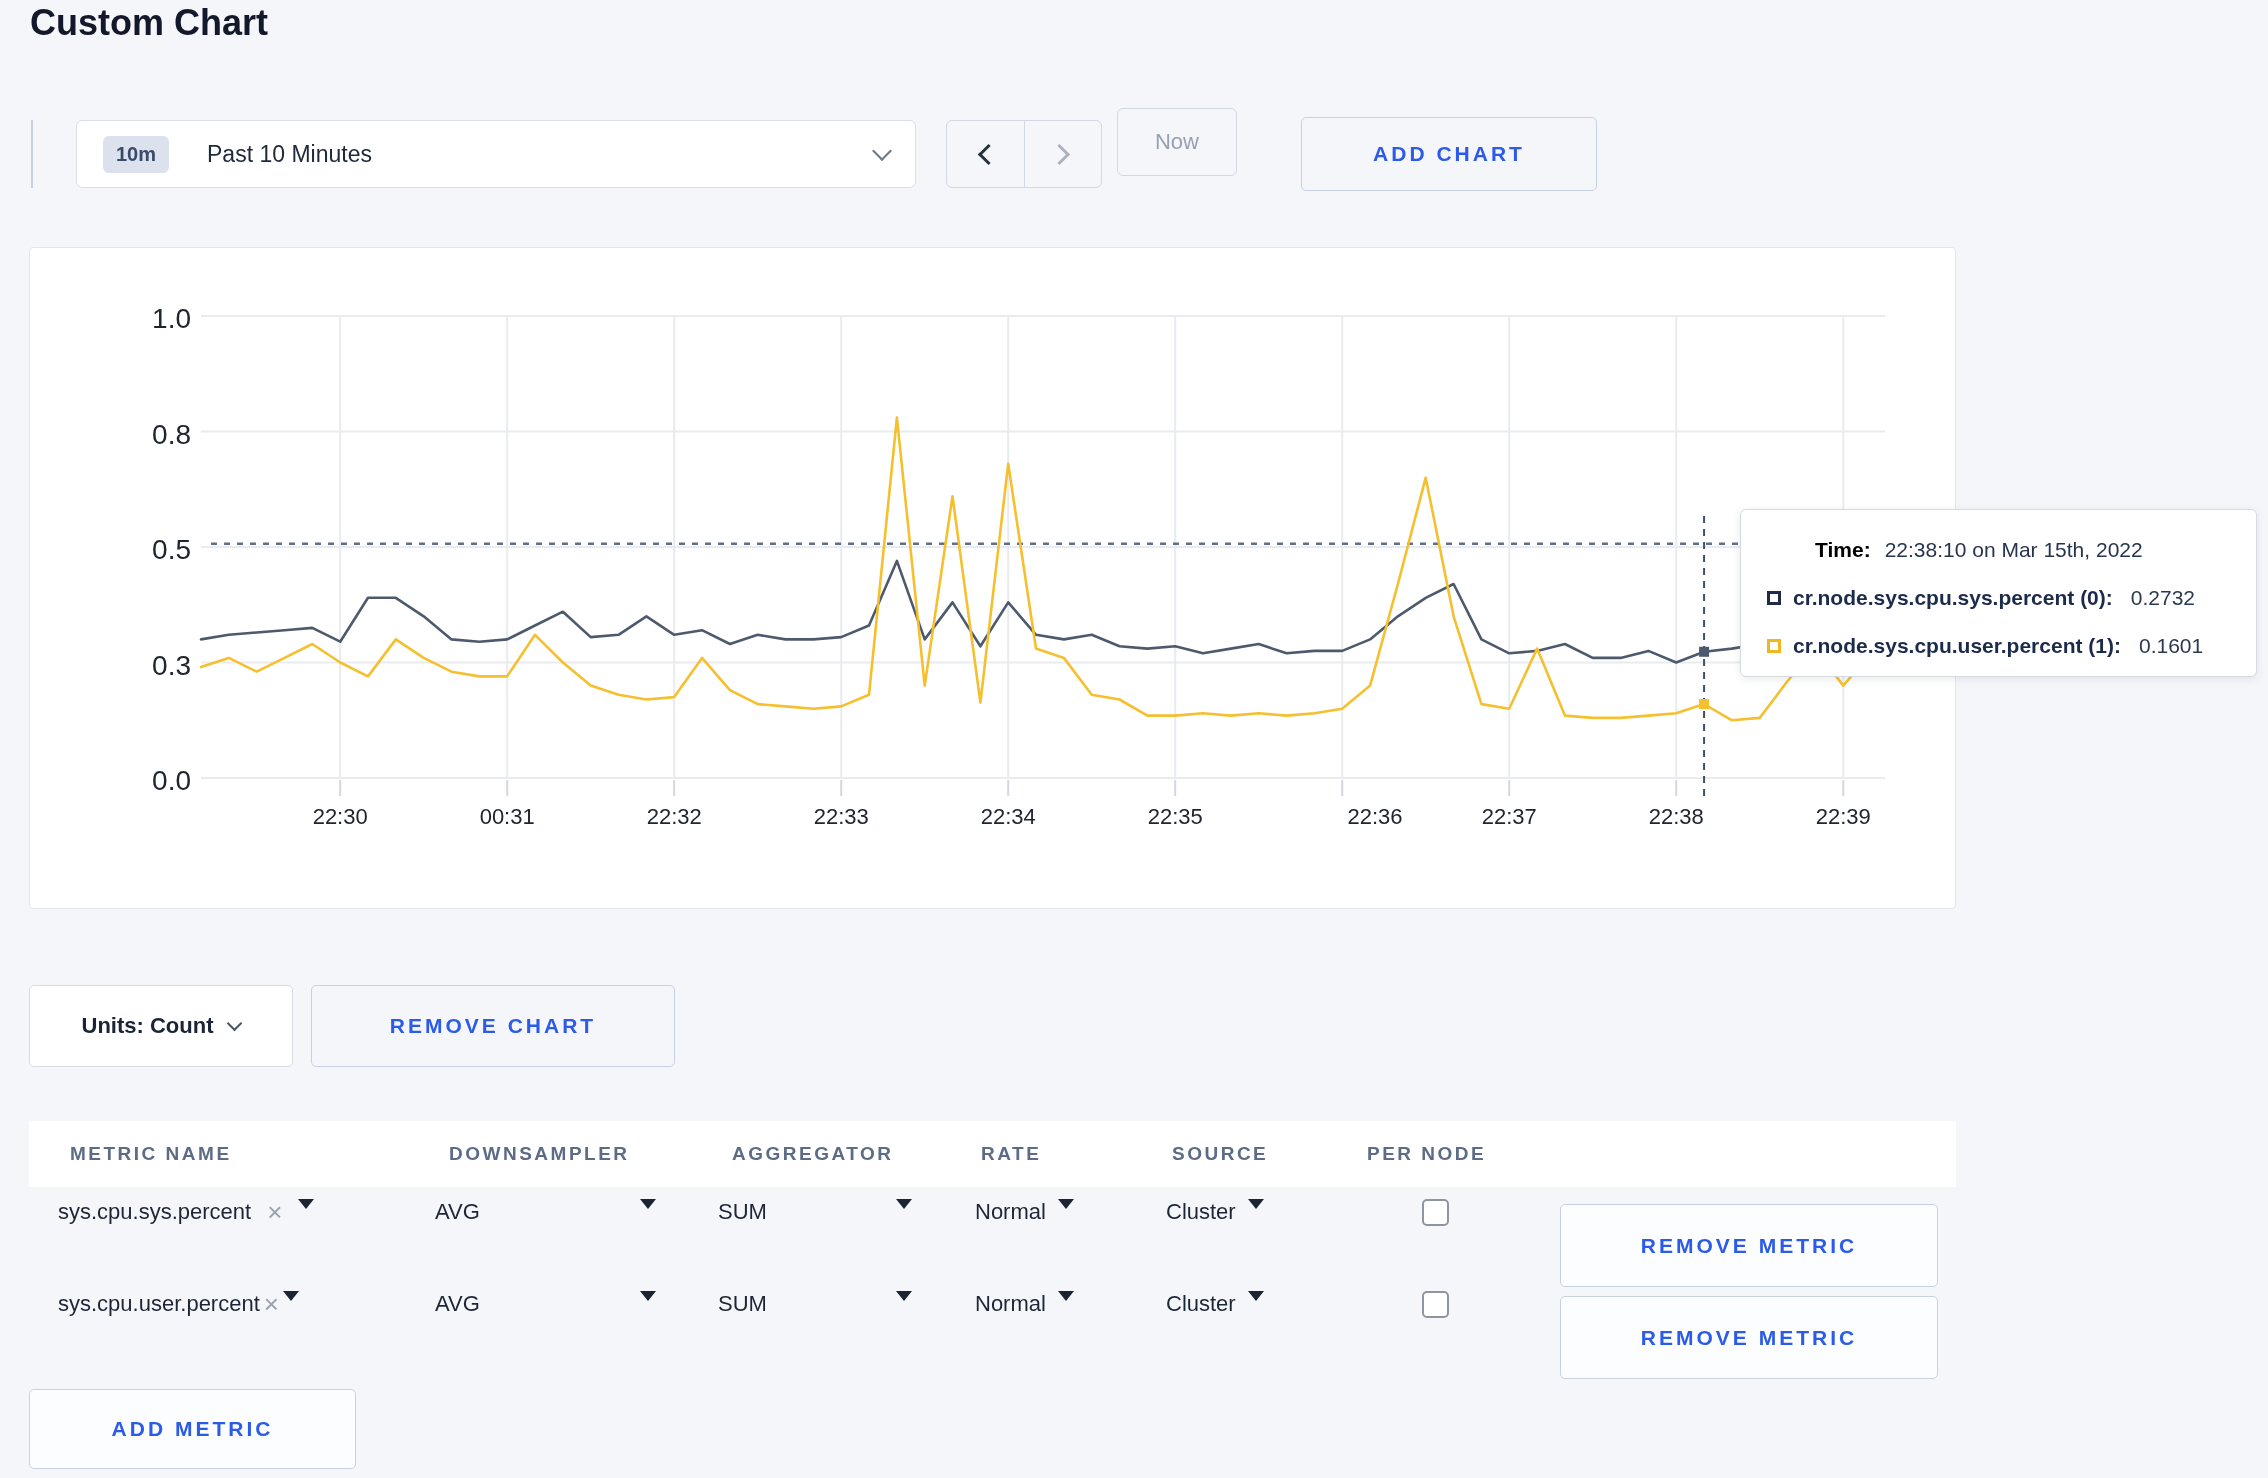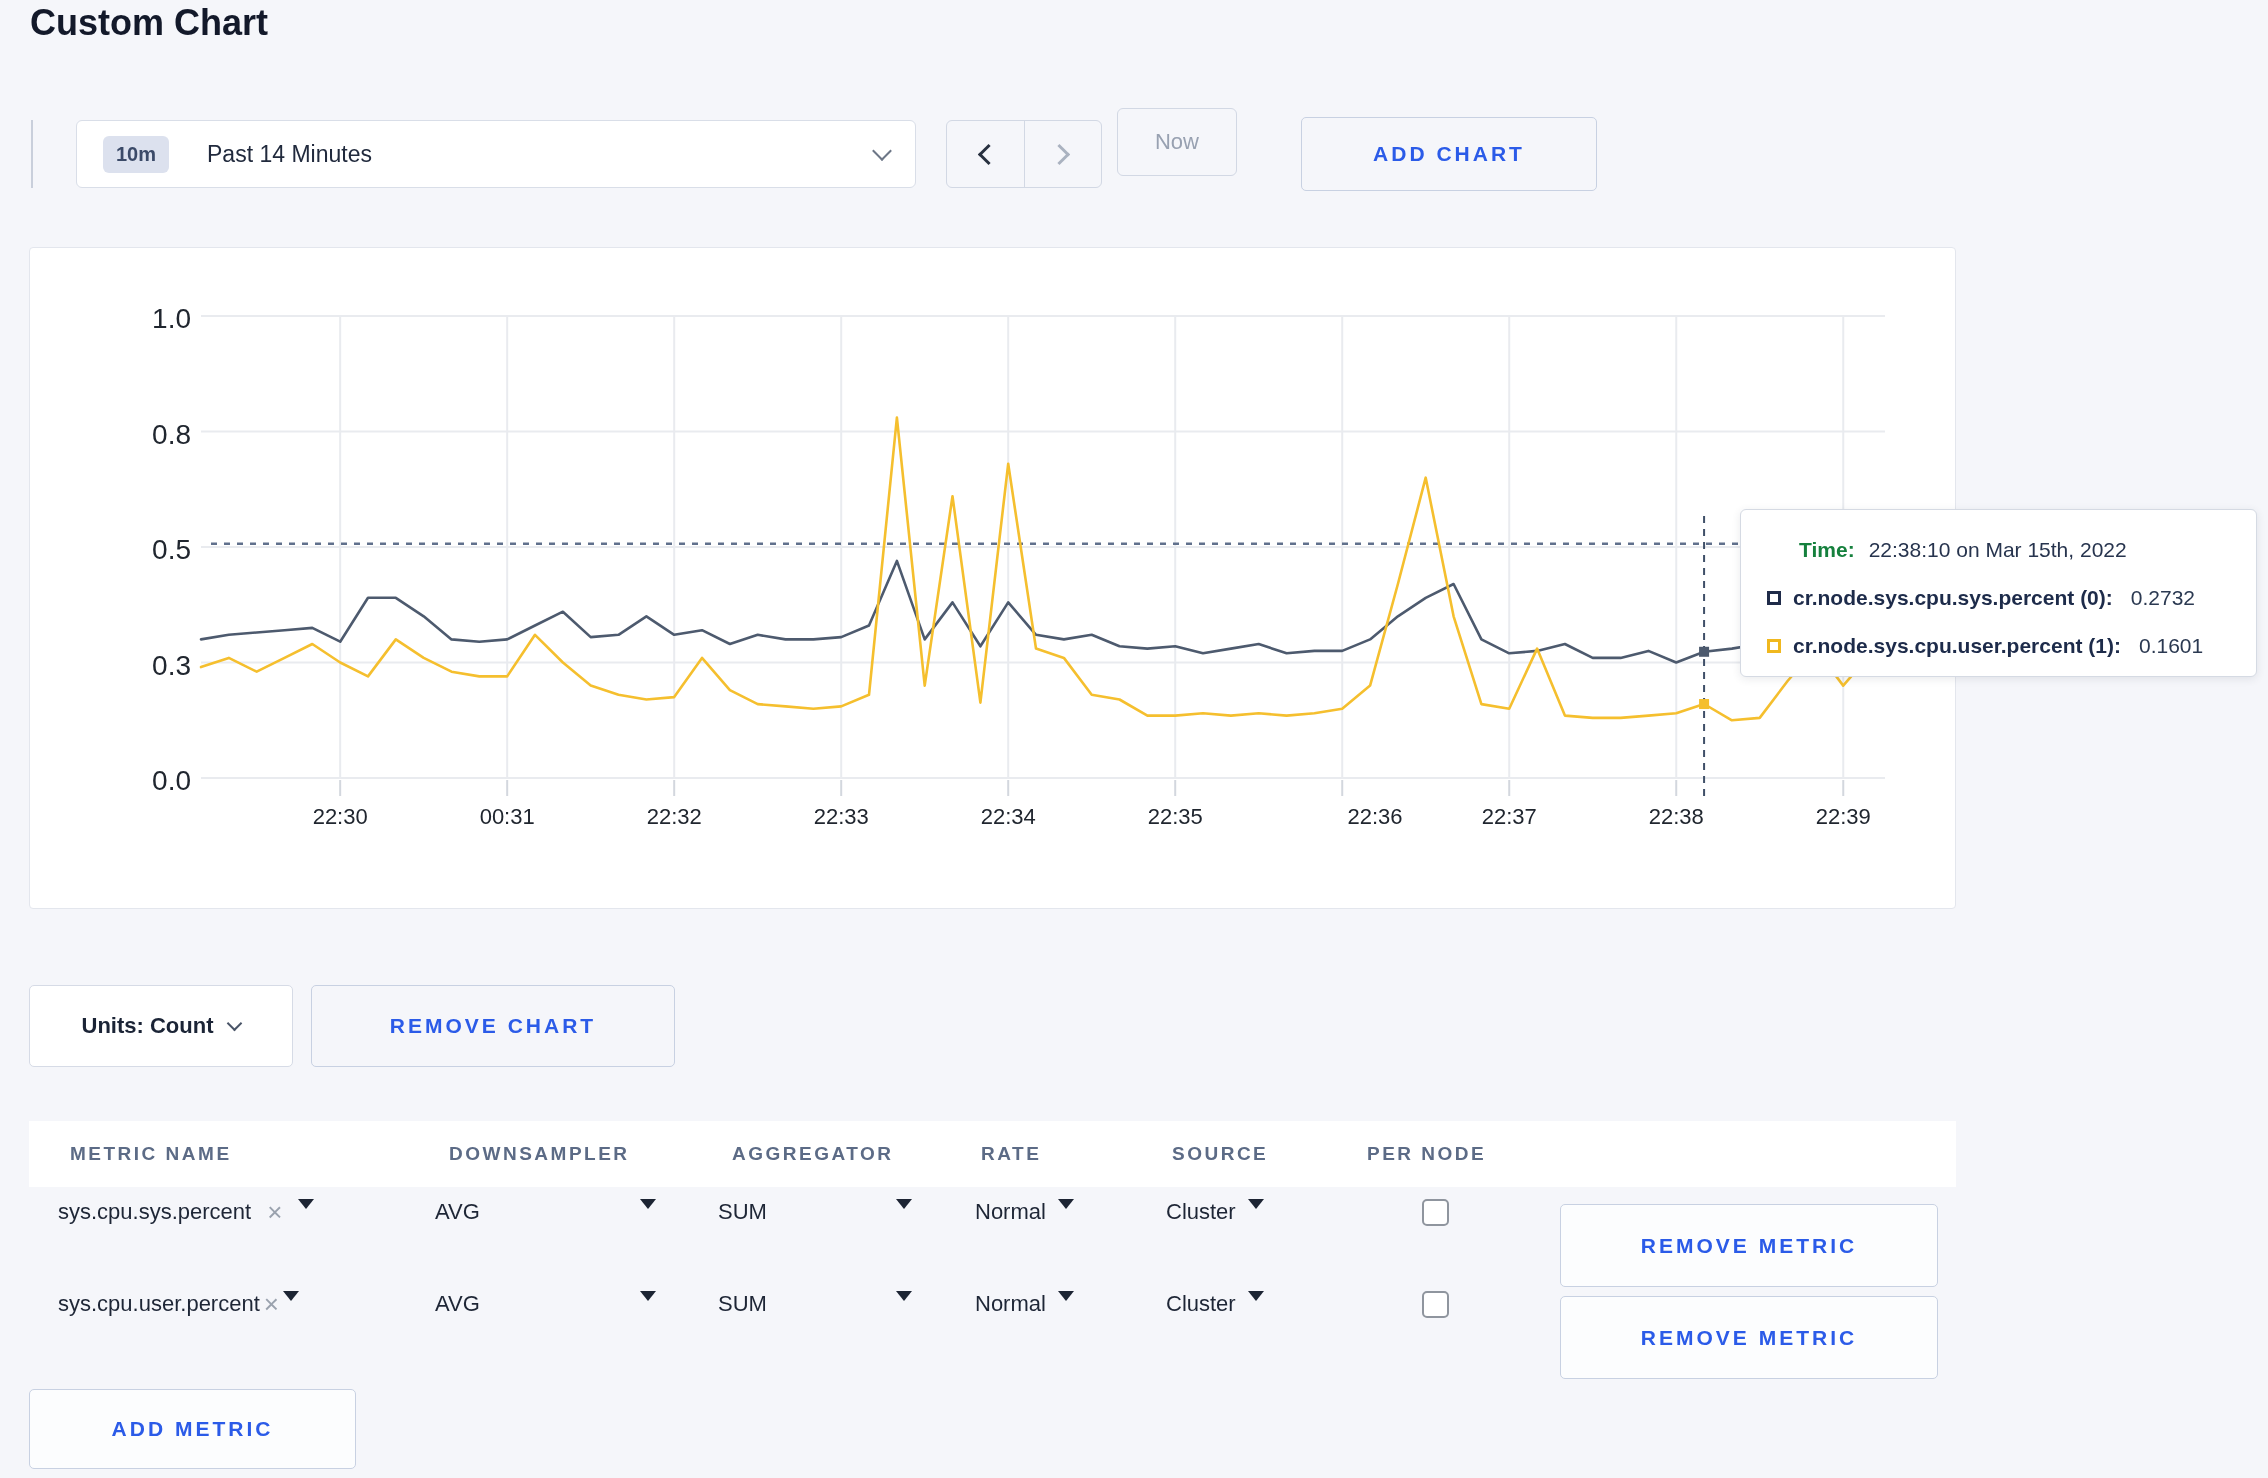--- a/index.html
+++ b/index.html
@@ -84,21 +84,21 @@
   }
 
   
   .chart-tooltip {
     position:absolute; left:1740px; top:509px; width:517px; height:168px;
     background:#ffffff; border:1px solid #d5dae3; border-radius:6px;
     box-shadow:0 2px 8px rgba(40,50,70,.10);
     padding:16px 0 0 26px; font-size:21px; z-index:6;
   }
   .tt-time { margin-left:32px; height:48px; display:flex; align-items:center; gap:14px; }
-  .tt-time-label { font-weight:700; color:#15803d; }
+  .tt-time-label { font-weight:700; color:#000000;margin-left:16px; }
   .tt-time-value { color:#27344e; }
   .tt-row { height:48px; display:flex; align-items:center; gap:12px; }
   .swatch { width:14px; height:14px; background:#fff; flex:0 0 auto; }
   .swatch.sys  { border:3px solid #1f2b49; }
   .swatch.user { border:3px solid #f0b81f; }
   .tt-name { font-weight:700; color:#1d2b4a; }
   .tt-val  { color:#2b3951; margin-left:6px; }
 
   
   .units-btn {
@@ -147,21 +147,21 @@
 <body>
 
 <div class="page">
 
   <div class="page-title">Custom Chart</div>
 
   <div class="toolbar-divider"></div>
 
   <div class="time-select">
     <span class="time-badge">10m</span>
-    <span class="time-label">Past 14 Minutes</span>
+    <span class="time-label">Past 10 Minutes</span>
     <span class="chev-down"></span>
   </div>
 
   <div class="arrow-group">
     <div class="arrow-btn prev">
       <span class="chev-left"></span>
     </div>
     <div class="arrow-btn next">
       <span class="chev-right"></span>
     </div>

